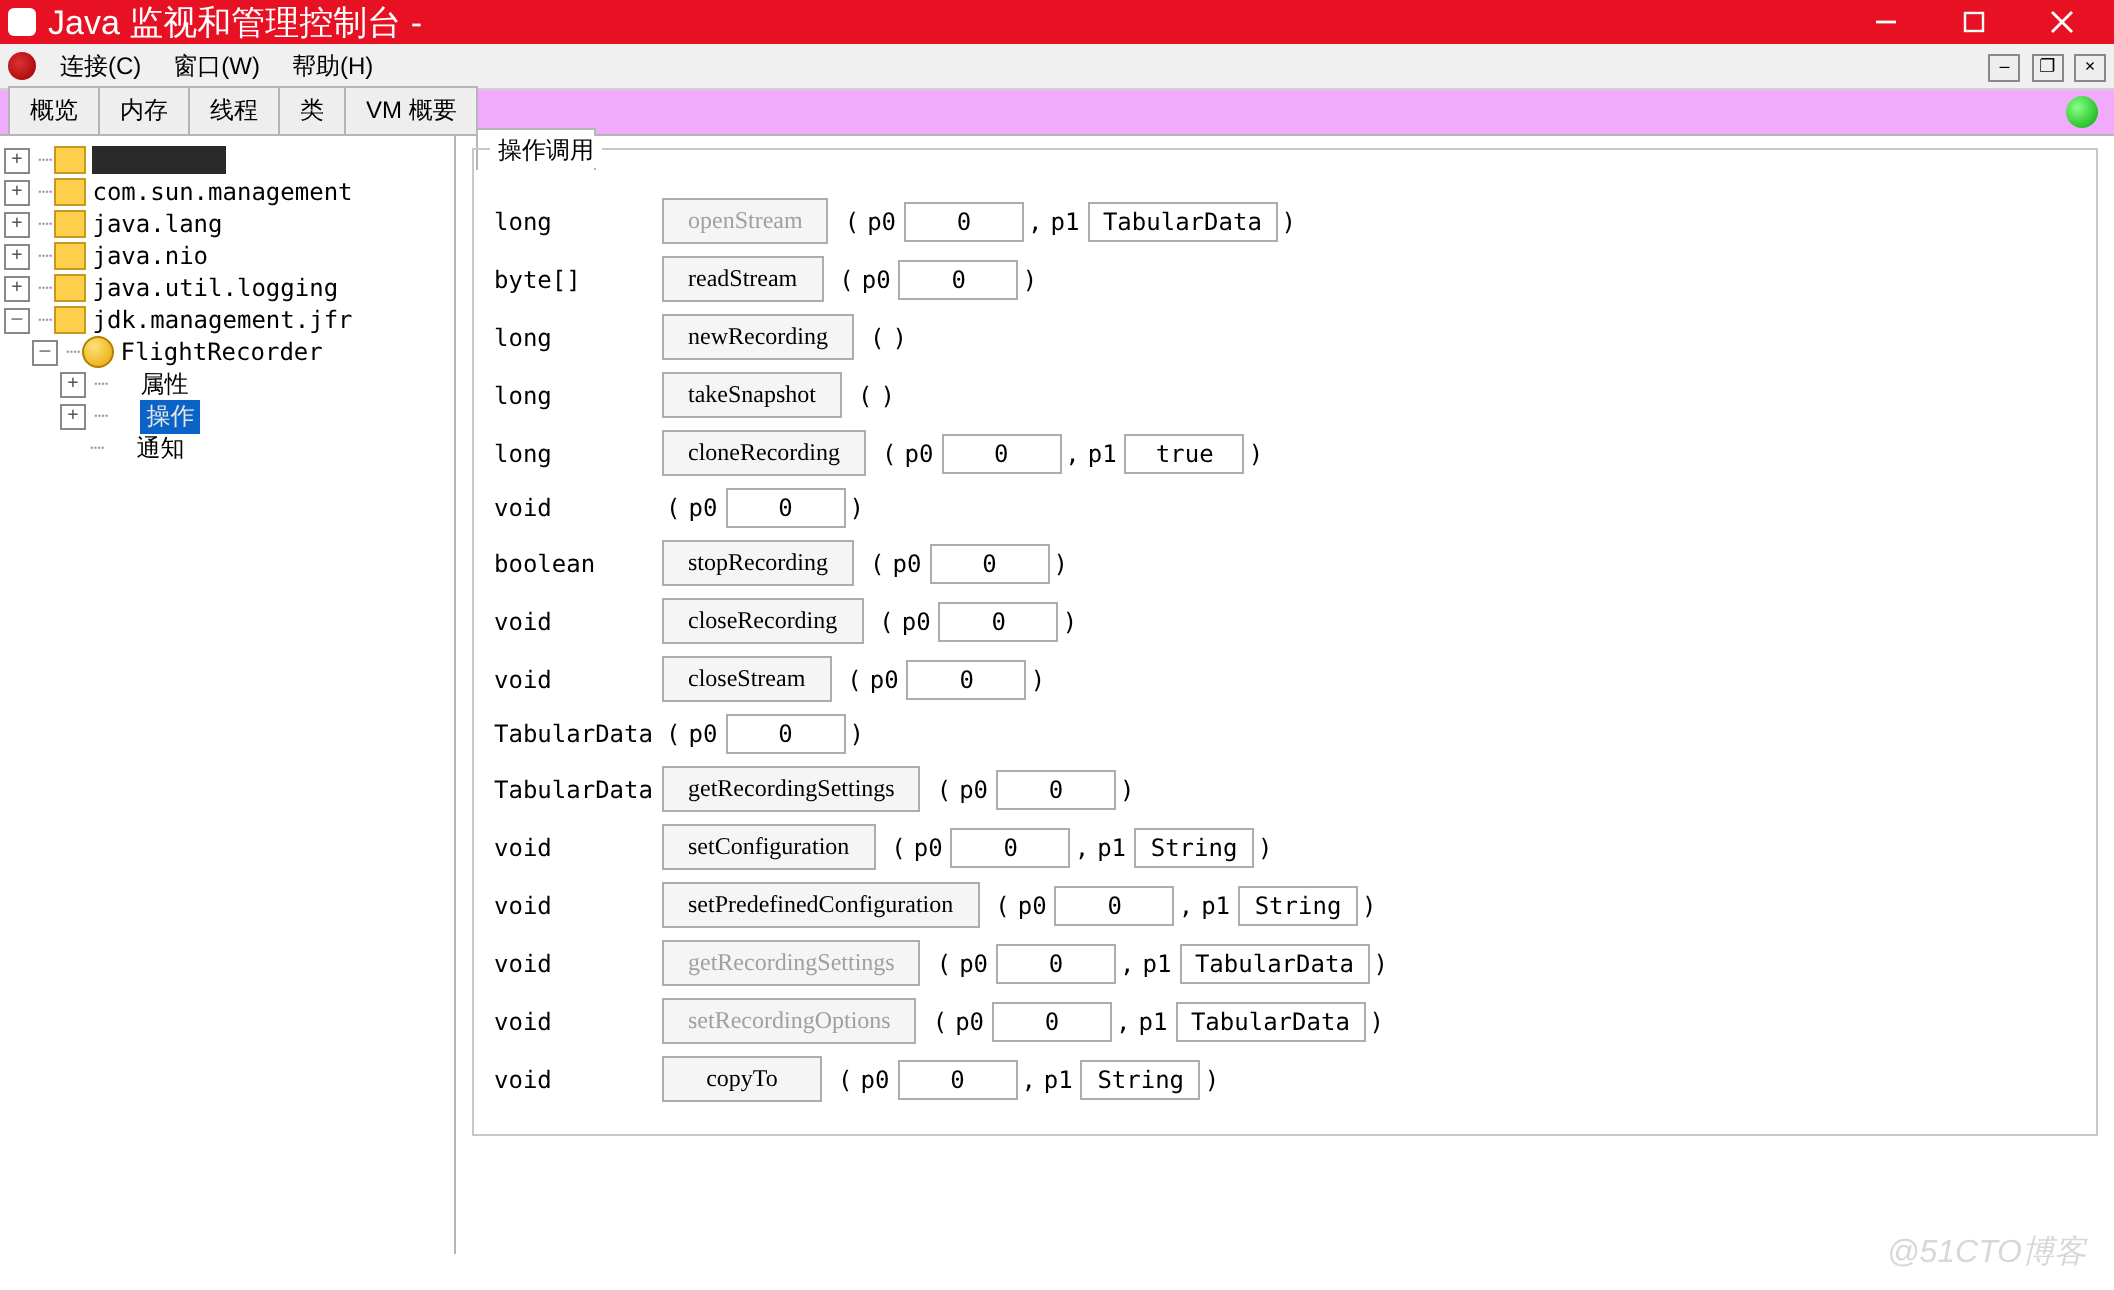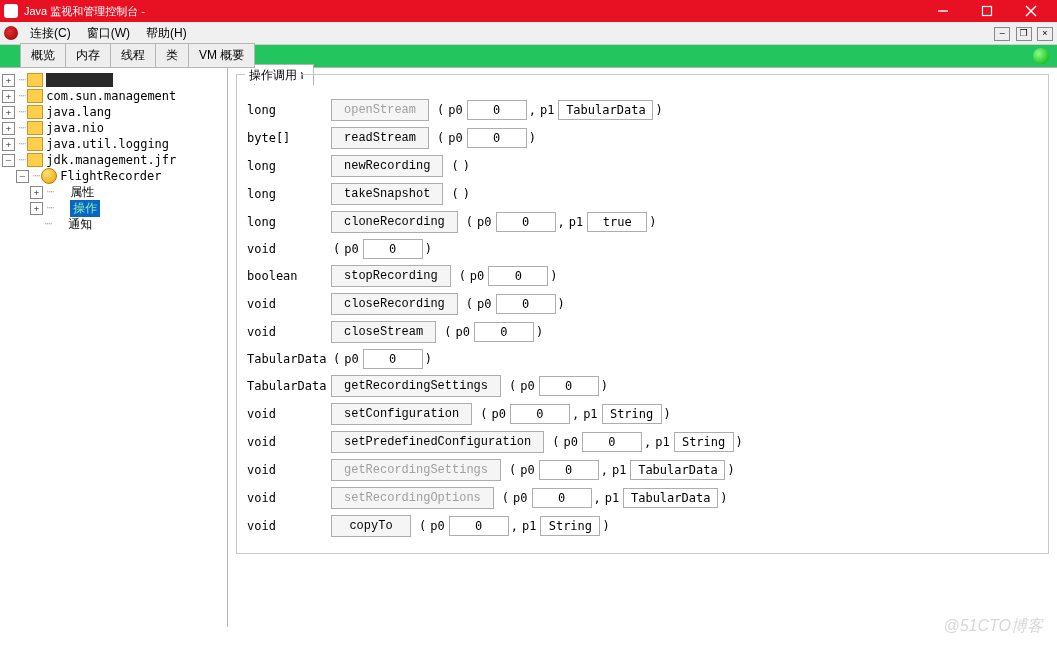--- a/index.html
+++ b/index.html
@@ -1,53 +1,53 @@
 <!DOCTYPE html>
 <html><head>
 <meta charset="utf-8">
 <style>
   body{margin:0;font-family:"Microsoft YaHei",SimSun,Arial,sans-serif;font-size:12px;background:#fff;color:#000;overflow:hidden}
   
   .titlebar{background:#e81123;color:#fff;height:22px;display:flex;align-items:center;padding:0 4px}
   .titlebar .tico{width:14px;height:14px;background:#fff;border-radius:3px;margin-right:6px;display:inline-block}
-  .titlebar .title{flex:1;font-size:11px}
+  .titlebar .title{flex:1;font-size:17px}
   .titlebar .winbtns{display:flex}
   .titlebar .winbtn{width:44px;height:22px;display:flex;align-items:center;justify-content:center}
   .titlebar .winbtn svg{stroke:#fff;fill:none}
   
   .menubar{background:#f0f0f0;height:22px;border-bottom:1px solid #d0d0d0;display:flex;align-items:center;padding:0 4px}
   .menubar .mico{width:14px;height:14px;margin-right:4px;background:radial-gradient(circle at 40% 40%,#e03030,#900);border-radius:50%}
   .menubar .mitem{padding:2px 8px}
   .menubar .spacer{flex:1}
   .menubar .mdibtns span{display:inline-block;width:14px;height:12px;border:1px solid #888;margin-left:2px;font-size:9px;line-height:10px;text-align:center;background:#eee}
   
-  .tabbar{height:22px;display:flex;align-items:flex-end;padding-left:20px;border-bottom:1px solid #b5b5b5;background:#22c55e}
+  .tabbar{height:22px;display:flex;align-items:flex-end;padding-left:4px;border-bottom:1px solid #b5b5b5;background:#f0abfc}
   .tab{padding:3px 10px;border:1px solid #b5b5b5;border-bottom:none;margin-right:-1px;background:#eee;font-size:12px}
   .tab.active{background:#fff;position:relative;top:18px}
   .tabbar .flex{flex:1}
   .connico{width:16px;height:16px;border-radius:50%;background:radial-gradient(circle at 35% 35%,#8f8,#0a0);margin-right:8px;align-self:center}
   
   .split{display:flex;height:559px}
   .tree{width:227px;border-right:1px solid #b5b5b5;overflow:auto;padding:4px 0;font-family:Consolas,monospace;font-size:12px}
   .tree .row{display:flex;align-items:center;height:16px;white-space:nowrap;padding-left:2px}
   .tree .sq{width:11px;height:11px;border:1px solid #888;display:inline-flex;align-items:center;justify-content:center;font-size:9px;line-height:9px;margin-right:2px;color:#555;background:#fff}
   .tree .noexp{width:13px;display:inline-block}
   .tree .fico{width:14px;height:12px;background:#ffcf4b;border:1px solid #c79a1d;margin-right:3px;display:inline-block}
   .tree .bico{width:14px;height:14px;border-radius:50%;background:radial-gradient(circle at 35% 30%,#ffe17a,#e6a400);border:1px solid #b37f00;margin-right:3px;display:inline-block}
   .tree .lico{width:12px;height:12px;margin-right:3px;display:inline-block}
-  .tree .sel{background:#0a64c8;color:#86efac;padding:0 3px}
+  .tree .sel{background:#0a64c8;color:#e5e5e5;padding:0 3px}
   .tree .ind{display:inline-block}
   .dots{color:#999;margin:0 2px;letter-spacing:-1px}
   
   .right{flex:1;overflow:auto;padding:6px 8px}
   .group{border:1px solid #c8c8c8;padding:18px 10px 10px 10px;position:relative}
   .group .legend{position:absolute;top:-8px;left:8px;background:#fff;padding:0 4px;font-size:12px}
   .oprow{display:flex;align-items:center;margin:6px 0;font-family:Consolas,monospace;font-size:12px}
   .oprow .ret{width:76px;text-align:left;padding-right:8px;color:#000}
-  .oprow .btn{border:1px solid #adadad;background:#f5f5f5;padding:3px 12px;margin-right:6px;font-family:Liberation Mono, monospace;font-size:12px;cursor:pointer;min-width:80px;text-align:center}
+  .oprow .btn{border:1px solid #adadad;background:#f5f5f5;padding:3px 12px;margin-right:6px;font-family:Liberation Serif, serif;font-size:12px;cursor:pointer;min-width:80px;text-align:center}
   .oprow .btn.disabled{color:#a0a0a0;cursor:default}
   .oprow .paren{margin:0 2px}
   .oprow .plabel{margin:0 4px 0 2px}
   .oprow input.pval{width:54px;text-align:center;border:1px solid #adadad;padding:2px 2px;font-family:Consolas,monospace;font-size:12px}
   .oprow .comma{margin:0 2px}
   .watermark{position:fixed;right:14px;bottom:8px;color:#d8d8d8;font-size:16px;font-style:italic}
 </style>
 </head>
 <body>
 

